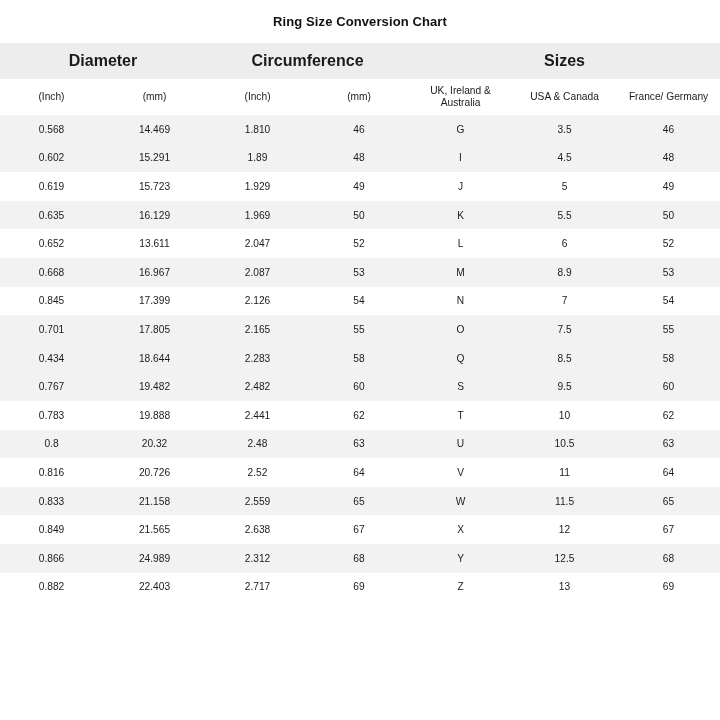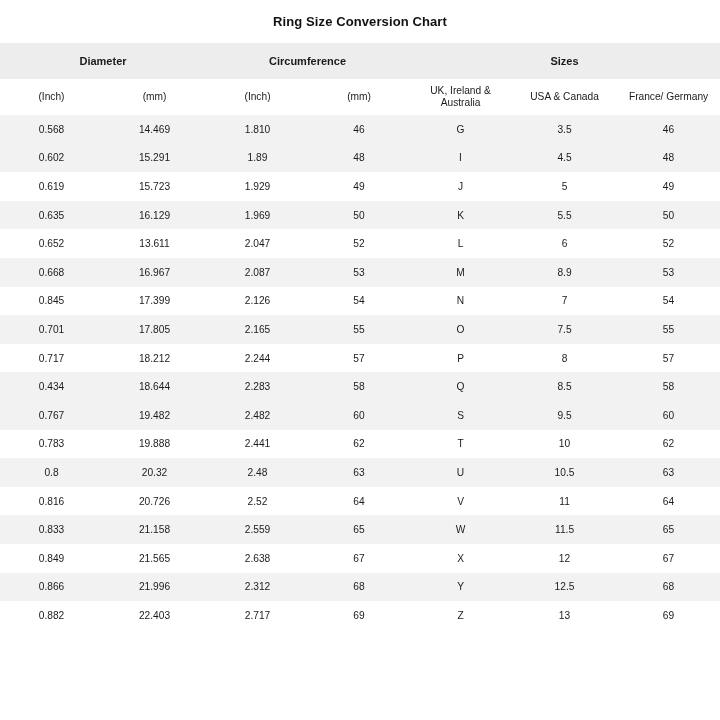--- a/index.html
+++ b/index.html
@@ -36,21 +36,21 @@
   }
   table.chart td, table.chart th {
     text-align: center;
     vertical-align: middle;
     font-weight: normal;
     padding: 0;
   }
   
   tr.group-row td {
     background: #ededed;
-    font-size: 11px;
+    font-size: 16px;
     font-weight: bold;
     color: #1b1b1b;
     height: 36px;
   }
   
   tr.sub-row td {
     background: #ffffff;
     font-size: 10.2px;
     color: #1b1b1b;
     height: 36px;
@@ -192,29 +192,20 @@
       </tr>
       <tr class="data-row odd">
         <td>0.701</td>
         <td>17.805</td>
         <td>2.165</td>
         <td>55</td>
         <td>O</td>
         <td>7.5</td>
         <td>55</td>
       </tr>
-      <tr class="data-row even">
-        <td>0.717</td>
-        <td>18.212</td>
-        <td>2.244</td>
-        <td>57</td>
-        <td>P</td>
-        <td>8</td>
-        <td>57</td>
-      </tr>
       <tr class="data-row odd">
         <td>0.434</td>
         <td>18.644</td>
         <td>2.283</td>
         <td>58</td>
         <td>Q</td>
         <td>8.5</td>
         <td>58</td>
       </tr>
       <tr class="data-row odd">
@@ -266,21 +257,21 @@
         <td>0.849</td>
         <td>21.565</td>
         <td>2.638</td>
         <td>67</td>
         <td>X</td>
         <td>12</td>
         <td>67</td>
       </tr>
       <tr class="data-row odd">
         <td>0.866</td>
-        <td>21.996</td>
+        <td>24.989</td>
         <td>2.312</td>
         <td>68</td>
         <td>Y</td>
         <td>12.5</td>
         <td>68</td>
       </tr>
       <tr class="data-row even">
         <td>0.882</td>
         <td>22.403</td>
         <td>2.717</td>

